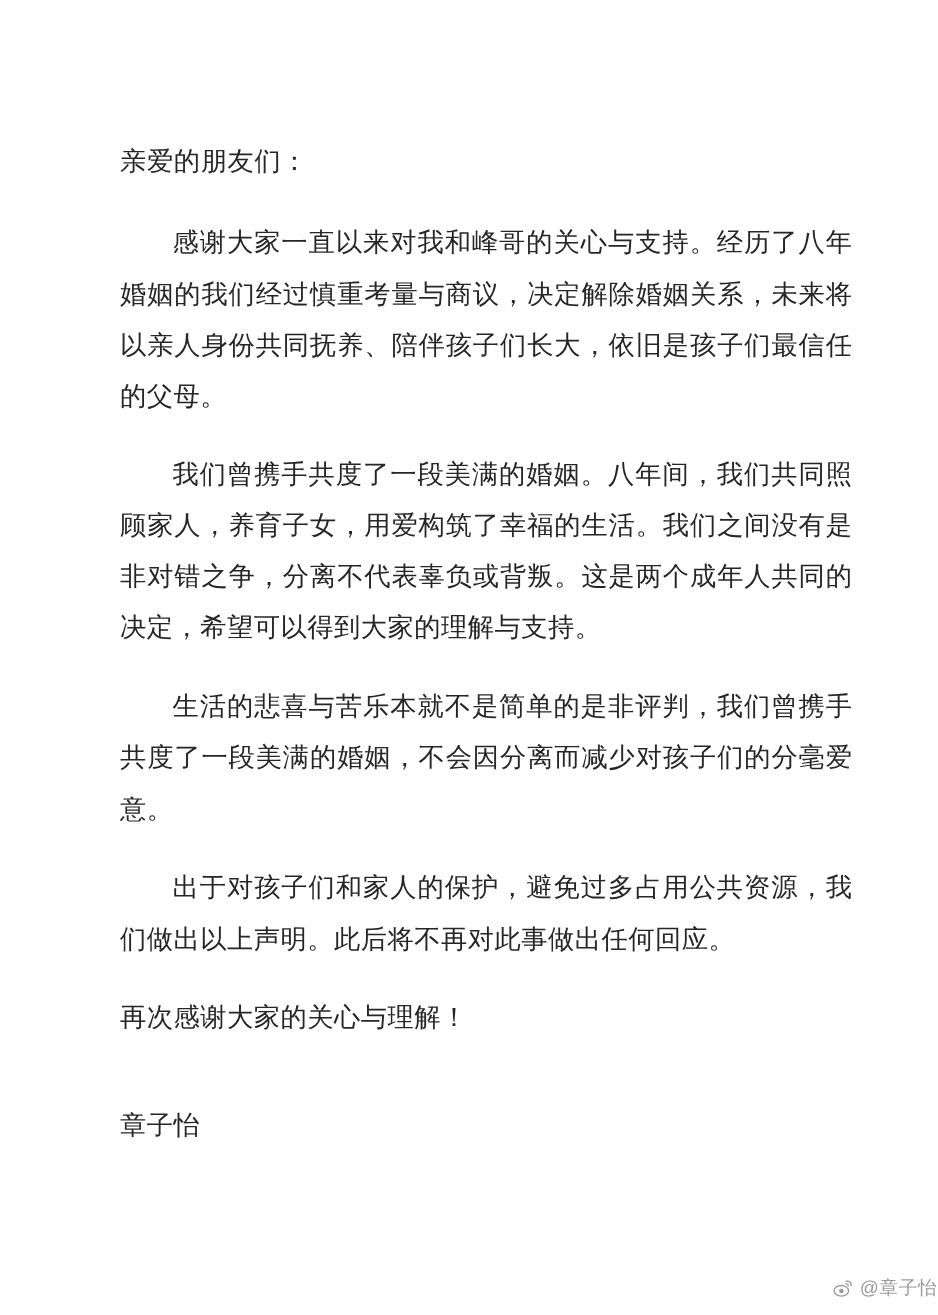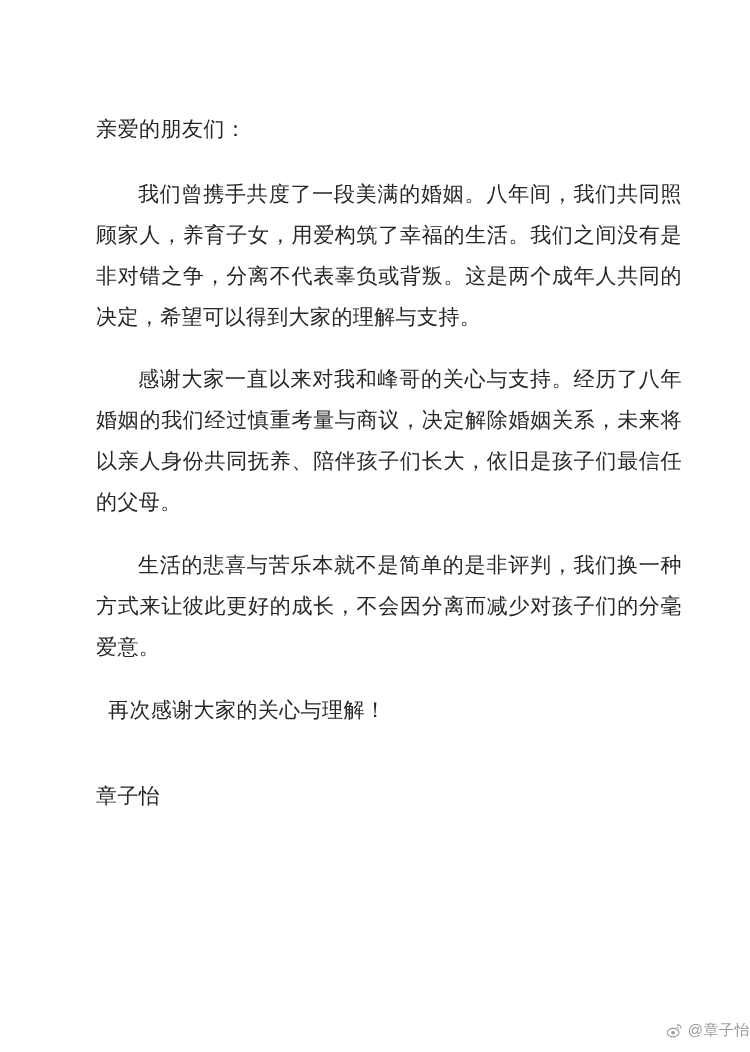--- a/index.html
+++ b/index.html
@@ -41,21 +41,20 @@
     line-height: 1.95;
     letter-spacing: 0.4px;
     margin: 0 0 22px 0;
     text-indent: 2em;
     text-align: justify;
     text-justify: inter-ideograph;
     color: #262626;
   }
   .para.noindent {
     text-indent: 0;
-    margin-left: 12px;
   }
   .closing {
     font-size: 21px;
     line-height: 1.9;
     letter-spacing: 0.4px;
     margin: 46px 0 0 0;
     text-align: left;
     padding-right: 8px;
     color: #262626;
   }
@@ -81,26 +80,27 @@
 </style>
 </head>
 <body>
 
 <div class="page">
 
   <div class="letter">
 
     <p class="salutation">亲爱的朋友们：</p>
 
+    <p class="para">感谢大家一直以来对我和峰哥的关心与支持。经历了八年婚姻的我们经过慎重考量与商议，决定解除婚姻关系，未来将以亲人身份共同抚养、陪伴孩子们长大，依旧是孩子们最信任的父母。</p>
+
     <p class="para">我们曾携手共度了一段美满的婚姻。八年间，我们共同照顾家人，养育子女，用爱构筑了幸福的生活。我们之间没有是非对错之争，分离不代表辜负或背叛。这是两个成年人共同的决定，希望可以得到大家的理解与支持。</p>
 
-    <p class="para">感谢大家一直以来对我和峰哥的关心与支持。经历了八年婚姻的我们经过慎重考量与商议，决定解除婚姻关系，未来将以亲人身份共同抚养、陪伴孩子们长大，依旧是孩子们最信任的父母。</p>
+    <p class="para">生活的悲喜与苦乐本就不是简单的是非评判，我们曾携手共度了一段美满的婚姻，不会因分离而减少对孩子们的分毫爱意。</p>
 
-    <p class="para">生活的悲喜与苦乐本就不是简单的是非评判，我们换一种方式来让彼此更好的成长，不会因分离而减少对孩子们的分毫爱意。</p>
-
+    <p class="para">出于对孩子们和家人的保护，避免过多占用公共资源，我们做出以上声明。此后将不再对此事做出任何回应。</p>
 
     <p class="para noindent">再次感谢大家的关心与理解！</p>
 
     <p class="closing">章子怡</p>
 
   </div>
 
   <div class="watermark">
     <span class="weibo-icon">
       <svg viewBox="0 0 24 24" width="17" height="17" aria-hidden="true">

